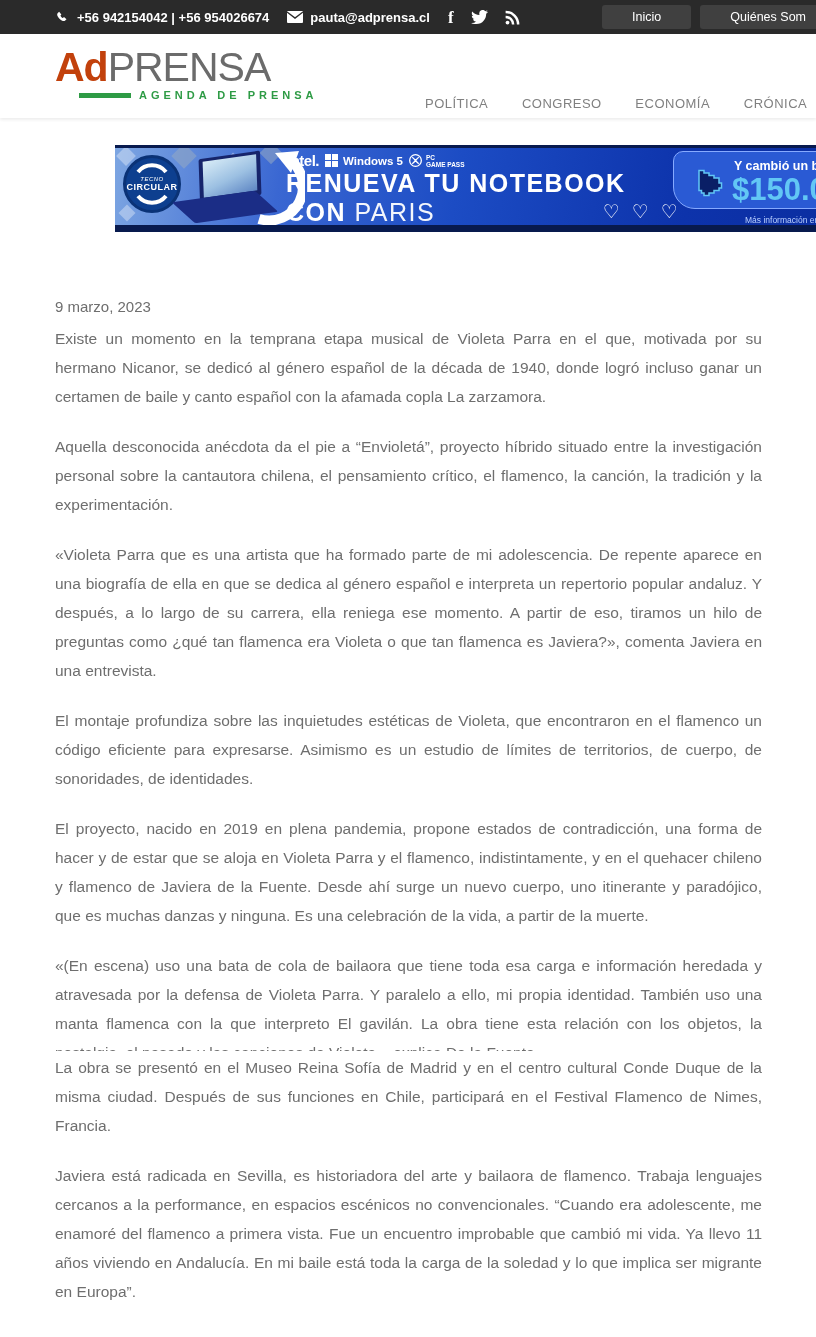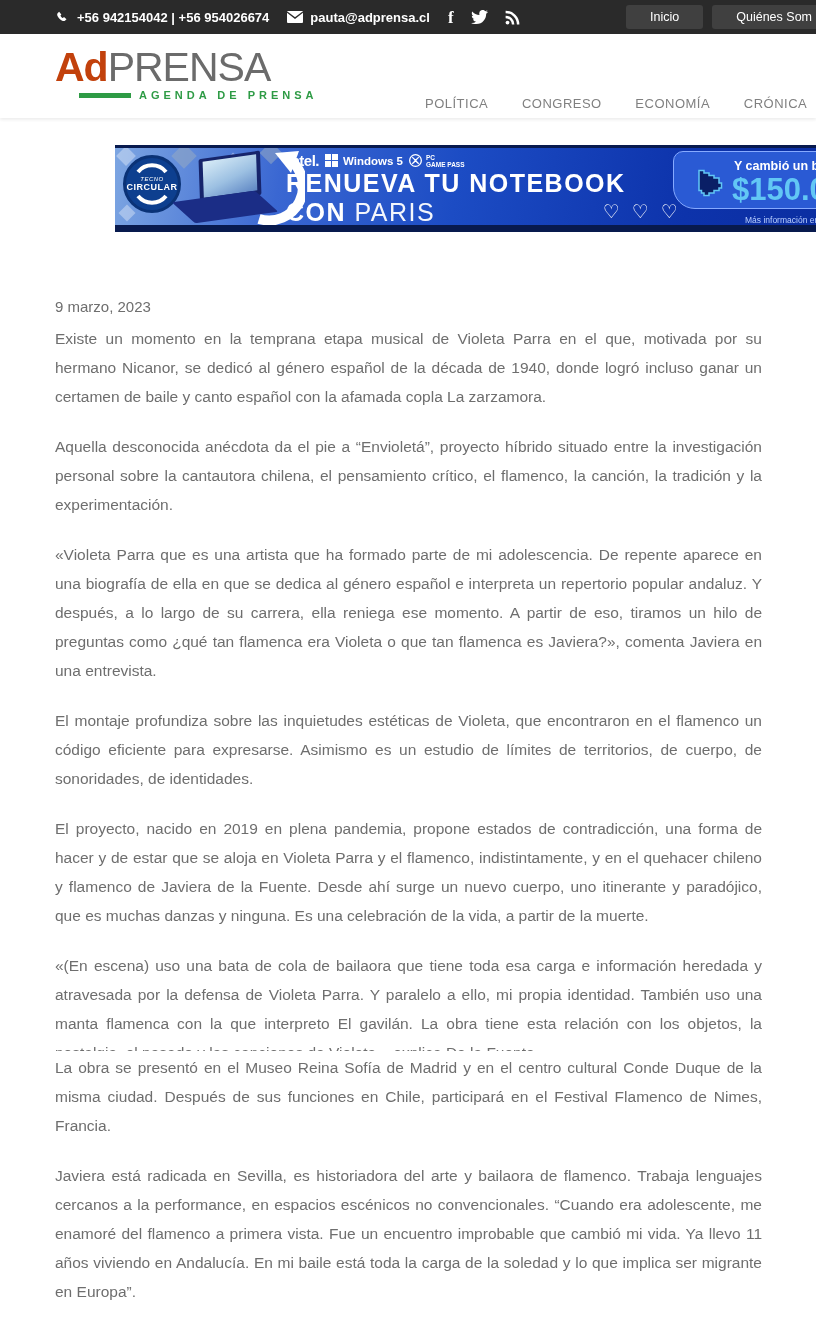--- a/index.html
+++ b/index.html
@@ -8,21 +8,21 @@
 
   
   .topbar{position:relative;height:34px;background:#2a2a2a;display:flex;align-items:center;
           color:#fff;font-size:13px;}
   .topbar .contact{display:flex;align-items:center;margin-left:55px;gap:7px;font-weight:bold;}
   .topbar svg{display:block;}
   .topbar .mail{display:flex;align-items:center;margin-left:18px;gap:7px;font-weight:bold;justify-content:center;}
   .socials{display:flex;align-items:center;margin-left:18px;gap:17px;}
   .fb-glyph{font-family:"Liberation Serif",serif;font-weight:bold;font-size:17px;line-height:1;}
   .topbtns{position:absolute;right:-20px;top:5px;display:flex;gap:9px;white-space:nowrap;}
-  .topbtn{background:#404040;color:#fff;border:none;border-radius:3px;padding:5px 24px;
+  .topbtn{background:#404040;color:#fff;border:none;border-radius:3px;padding:5px 30px;
           font-size:12.5px;font-family:"Liberation Sans",sans-serif;cursor:pointer;}
 
   
   .header{position:relative;height:84px;background:#fff;box-shadow:0 2px 3px rgba(0,0,0,.07);}
   .logo{position:absolute;left:55px;top:12px;cursor:pointer;}
   .logo-row{font-size:41px;line-height:42px;letter-spacing:-1px;}
   .logo-ad{color:#c2410c;font-weight:bold;}
   .logo-prensa{color:#6b6b6b;font-weight:normal;margin-top:36px;}
   .logo-sub{display:flex;align-items:center;gap:8px;margin-top:1px;margin-left:24px;}
   .logo-bar{width:52px;height:5px;background:#2e9b45;}

